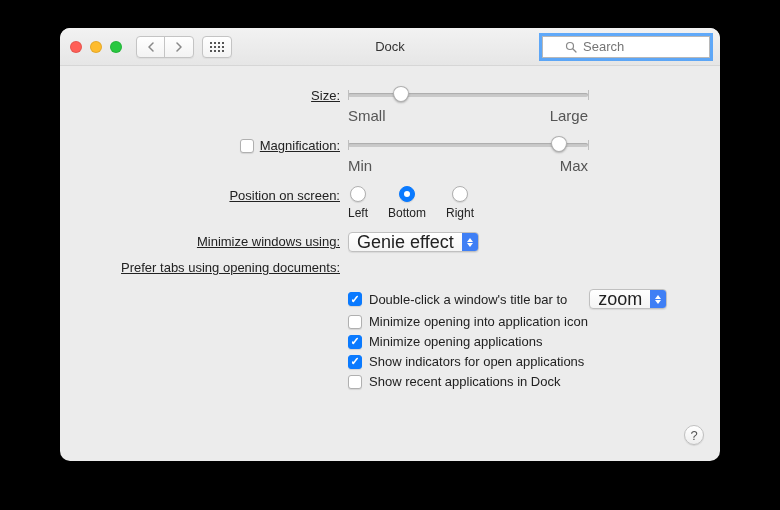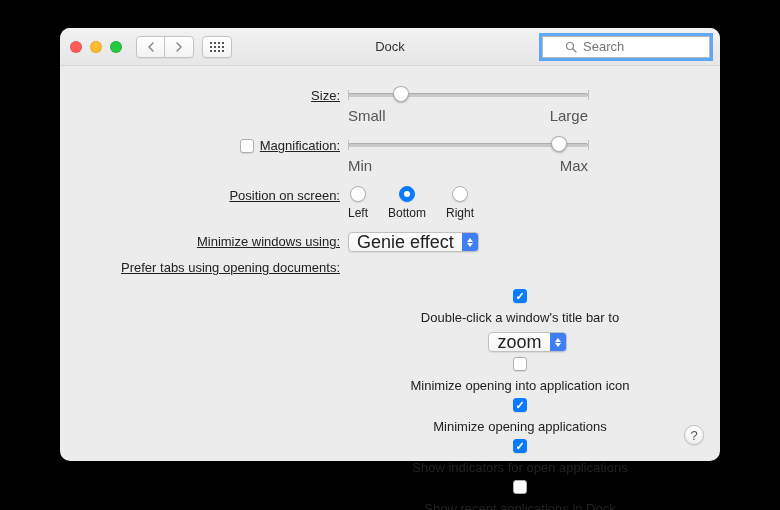--- a/index.html
+++ b/index.html
@@ -206,21 +206,21 @@
     gap: 1px;
   }
   .sel-arrows::before, .sel-arrows::after {
     content: "";
     border-left: 3px solid transparent;
     border-right: 3px solid transparent;
   }
   .sel-arrows::before { border-bottom: 4px solid #fff; }
   .sel-arrows::after { border-top: 4px solid #fff; }
   .checklist { display: flex; flex-direction: column; gap: 5px; margin-top: 2px; }
-  .check-row { display: flex; align-items: center; gap: 7px; flex-direction: column; }
+  .check-row { display: flex; align-items: center; gap: 7px; }
   .help-btn {
     position: absolute;
     right: 16px;
     bottom: 16px;
     width: 20px; height: 20px;
     border-radius: 50%;
     border: 1px solid #c0c0c0;
     background: linear-gradient(#fff,#eee);
     display: flex; align-items: center; justify-content: center;
     font-size: 13px; color: #555;

